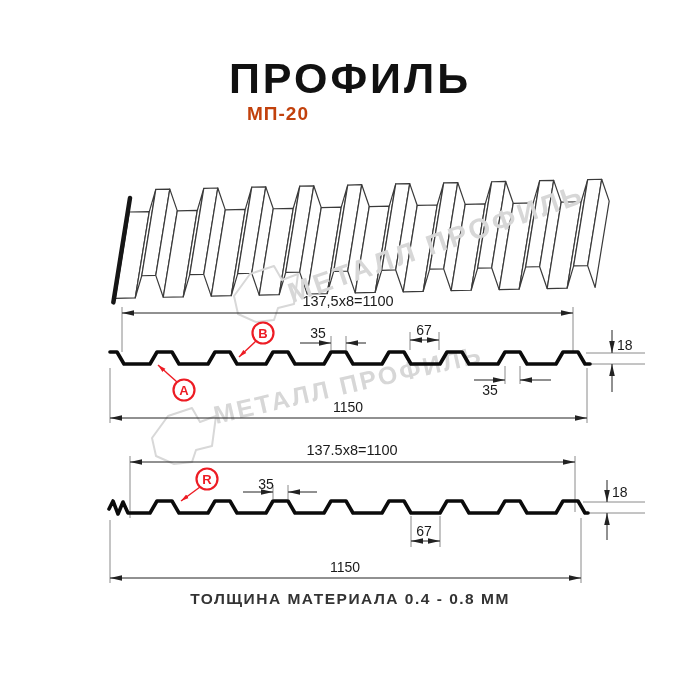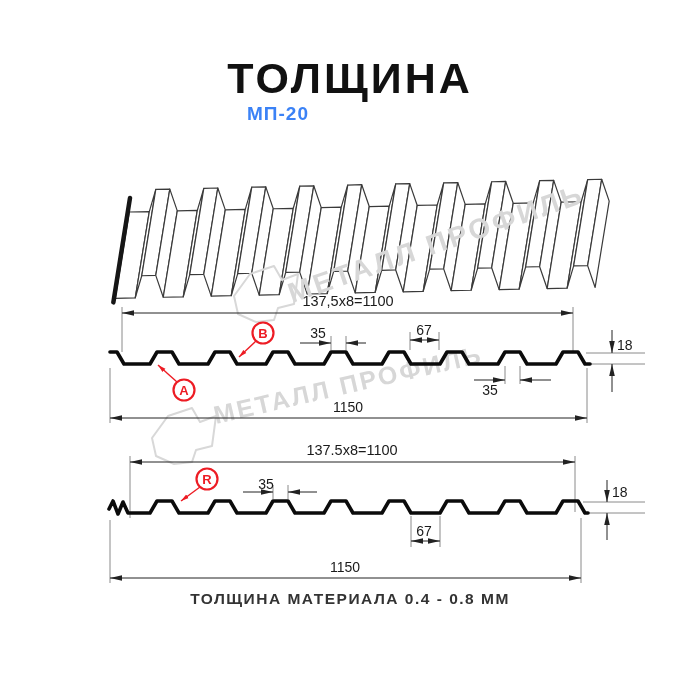--- a/index.html
+++ b/index.html
@@ -1,41 +1,41 @@
 <!DOCTYPE html>
 <html><head>
 <meta charset="utf-8">
 <style>
   html,body{margin:0;padding:0;background:#fff;}
   .page{position:relative;width:700px;height:700px;background:#ffffff;overflow:hidden;
         font-family:"Liberation Sans",sans-serif;}
   .title{position:absolute;top:54px;left:0;width:700px;text-align:center;
          font-size:43px;font-weight:bold;letter-spacing:3px;color:#111;}
   .subtitle{position:absolute;top:103px;left:0;width:556px;text-align:center;
-         font-size:19px;font-weight:bold;letter-spacing:1px;color:#3b82f6;}
+         font-size:19px;font-weight:bold;letter-spacing:1px;color:#c2410c;}
   .footer{position:absolute;top:590px;left:0;width:700px;text-align:center;
          font-size:15.5px;font-weight:bold;letter-spacing:1.5px;color:#333;}
   svg.draw{position:absolute;top:0;left:0;}
   .rib{fill:#ffffff;stroke:#3a3a3a;stroke-width:1.2;stroke-linejoin:round;}
   .profile{fill:none;stroke:#0b0b0b;stroke-width:3.6;stroke-linejoin:round;stroke-linecap:round;}
   .dim{stroke:#222;stroke-width:1;fill:none;}
   .wit{stroke:#8a8a8a;stroke-width:1;fill:none;}
   .dimtxt{font-family:"Liberation Sans",sans-serif;font-size:14px;fill:#1a1a1a;}
   .covtxt{font-family:"Liberation Sans",sans-serif;font-size:14.5px;fill:#1a1a1a;}
   .red{stroke:#ed1c24;fill:none;}
   .redtxt{font-family:"Liberation Sans",sans-serif;font-size:13px;font-weight:bold;fill:#ed1c24;}
   .wmtxt{font-family:"Liberation Sans",sans-serif;font-weight:bold;fill:#d7d7d7;}
   .wmlogo{fill:none;stroke:#d8d8d8;stroke-width:2;stroke-linejoin:round;}
 </style>
 </head>
 <body>
 
 <div class="page">
 
-  <div class="title">ТОЛЩИНА</div>
+  <div class="title">ПРОФИЛЬ</div>
   <div class="subtitle">МП-20</div>
 
   <svg class="draw" width="700" height="700" viewBox="0 0 700 700">
 
     <defs>
       <marker id="da" viewBox="0 0 12 8" refX="12" refY="4" markerWidth="12" markerHeight="8" orient="auto-start-reverse" markerUnits="userSpaceOnUse">
         <path d="M12,4 L0,1.2 L0,6.8 Z" fill="#222"></path>
       </marker>
       <marker id="ra" viewBox="0 0 8 6" refX="8" refY="3" markerWidth="8" markerHeight="6" orient="auto" markerUnits="userSpaceOnUse">
         <path d="M8,3 L0,0.8 L0,5.2 Z" fill="#ed1c24"></path>

